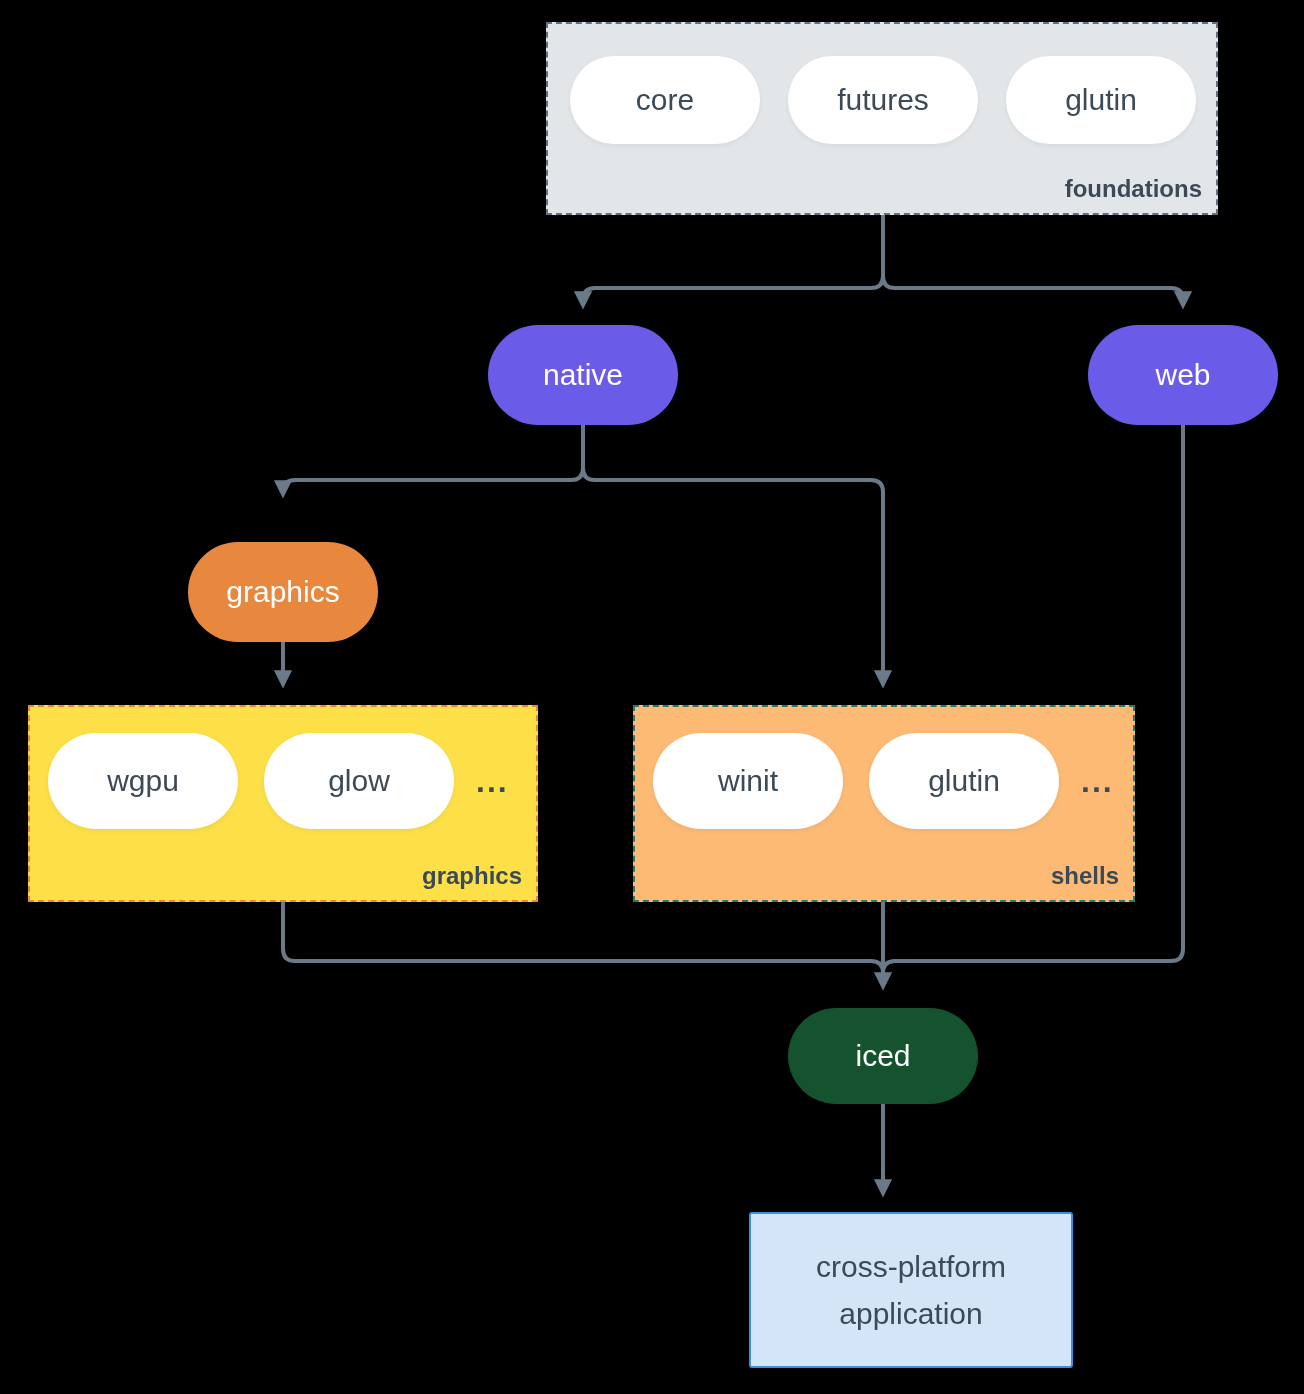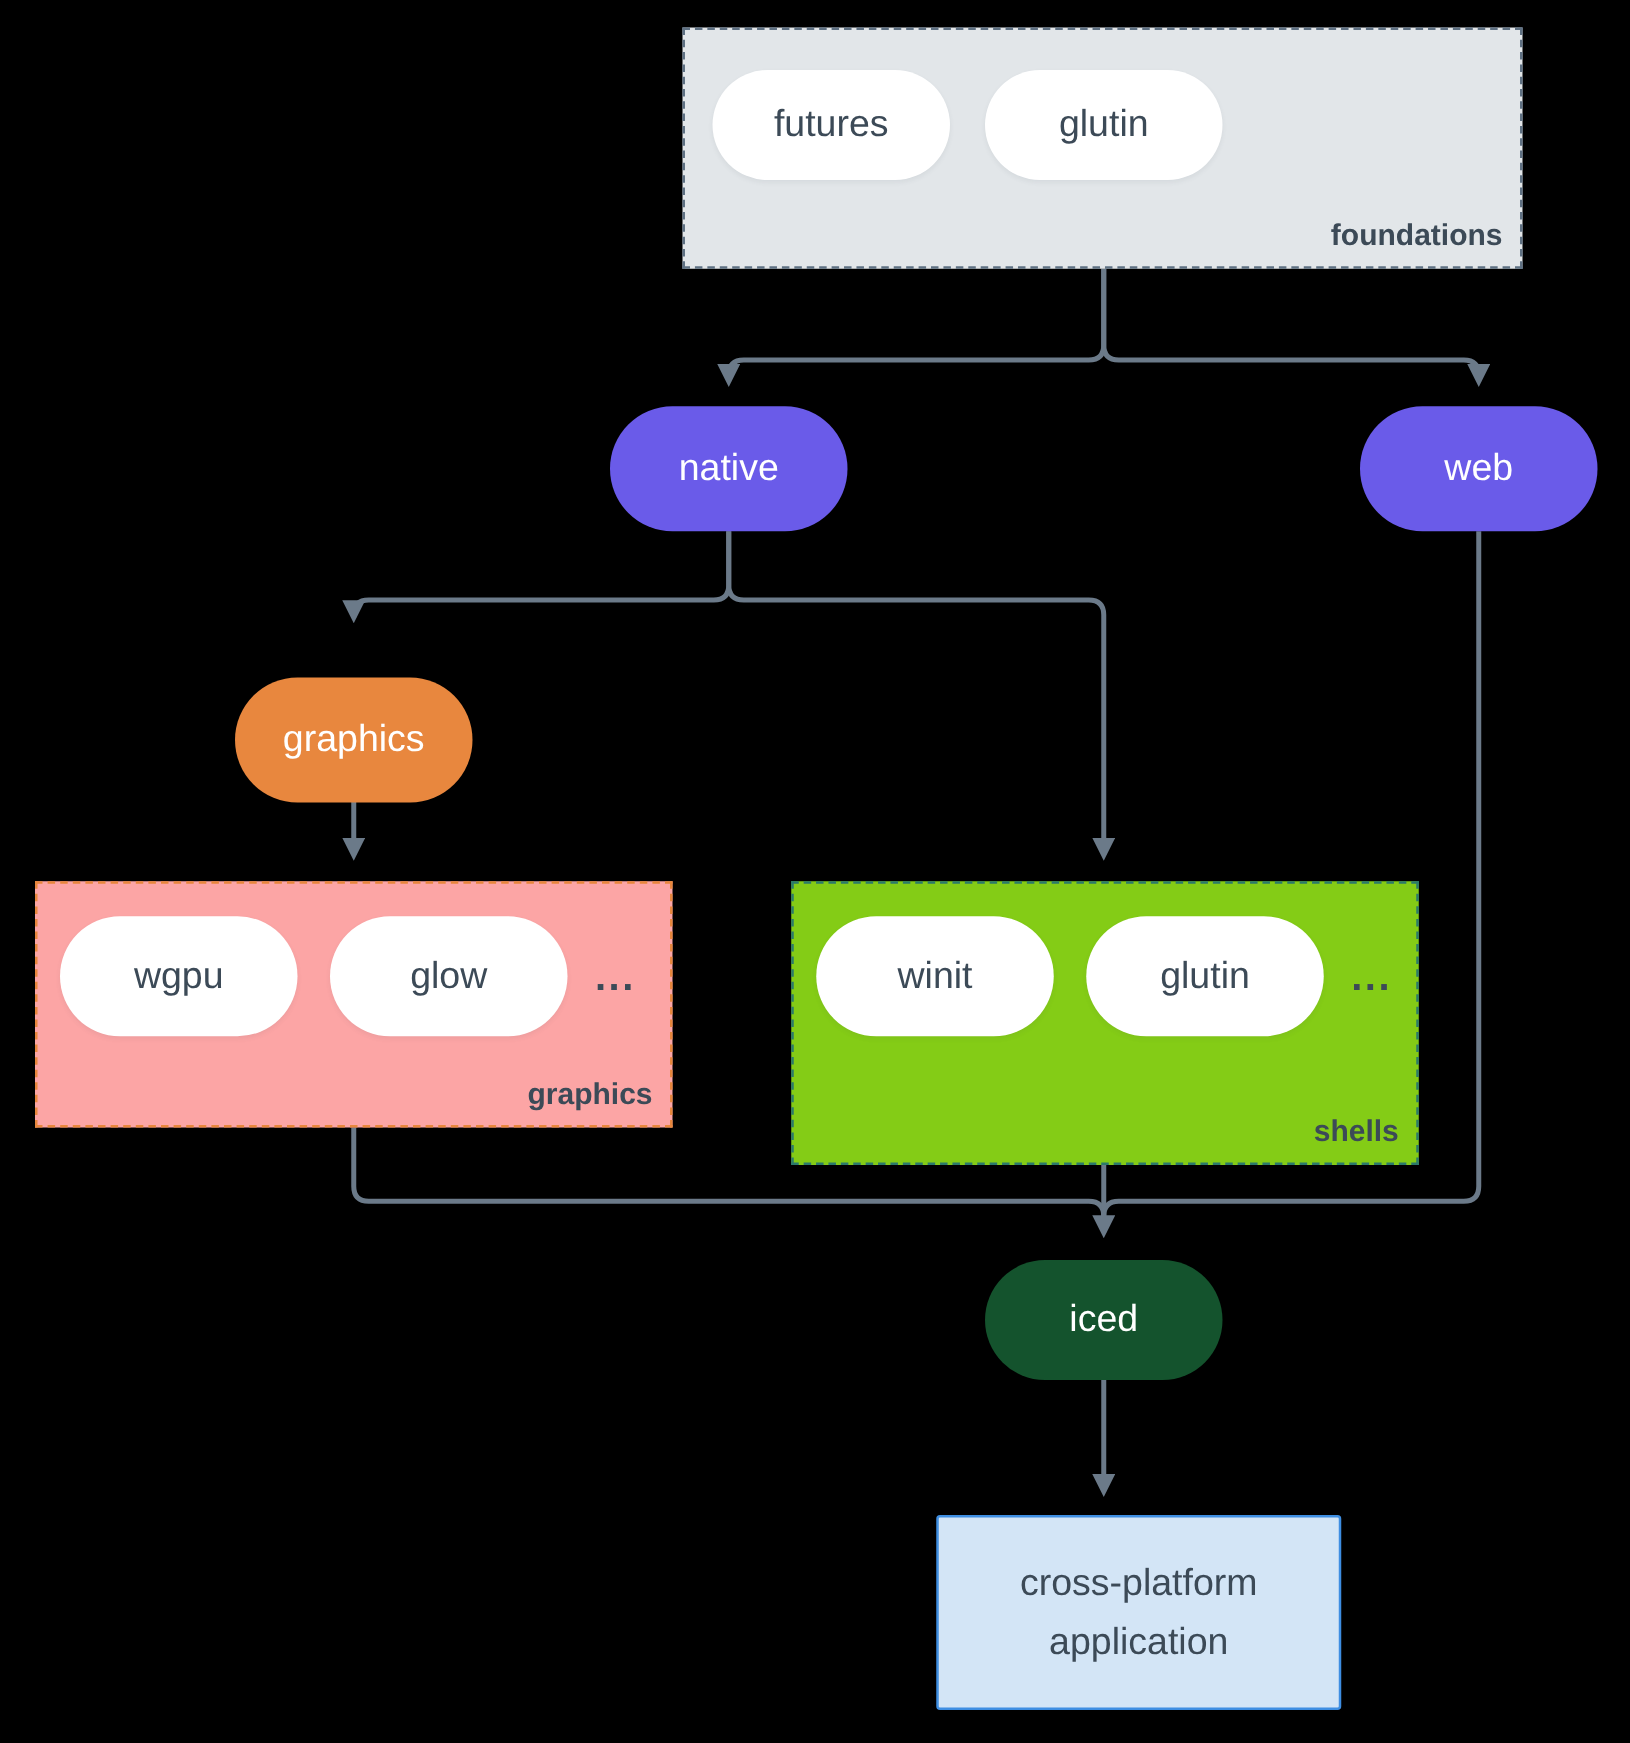--- a/index.html
+++ b/index.html
@@ -7,23 +7,23 @@
     position:relative;width:1304px;height:1394px;background:#000;overflow:hidden;
     font-family:"Liberation Sans","DejaVu Sans",sans-serif;
   }
   .edges{position:absolute;left:0;top:0;width:1304px;height:1394px;}
 
   
   .group{position:absolute;box-sizing:border-box;}
   .group-foundations{left:546px;top:22px;width:672px;height:193px;
     background:#e2e6e9;border:2px dashed #5f7183;}
   .group-renderers{left:28px;top:705px;width:510px;height:197px;
-    background:#fca5a5;border:2px dashed #e8873d;}
-  .group-shells{left:633px;top:705px;width:502px;height:227px;
-    background:#84cc16;border:2px dashed #2b7a6b;}
+    background:#fde047;border:2px dashed #e8873d;}
+  .group-shells{left:633px;top:705px;width:502px;height:197px;
+    background:#fdba74;border:2px dashed #2b7a6b;}
   .group-label{position:absolute;right:14px;bottom:10px;font-size:24px;color:#3c4a57;font-weight:bold;}
 
   
   .pill-row{position:absolute;left:22px;top:32px;display:flex;align-items:center;gap:28px;}
   .pill{background:#fff;border-radius:48px;width:190px;height:88px;
     display:flex;align-items:center;justify-content:center;
     font-size:30px;color:#3c4a57;box-shadow:0 2px 4px rgba(60,74,87,0.08);}
   .pill.tall{height:96px;}
   .ellipsis{font-size:32px;color:#3c4a57;font-weight:bold;letter-spacing:2px;margin-left:-4px;}
 
@@ -69,20 +69,21 @@
       <path d="M1183 425 V949 Q1183 961 1171 961 H895 Q883 961 883 973 V975"></path>
 
       <path d="M883 902 V986" marker-end="url(#arrow)"></path>
 
       <path d="M883 1104 V1193" marker-end="url(#arrow)"></path>
     </g>
   </svg>
 
   <div class="group group-foundations">
     <div class="pill-row">
+      <div class="pill">core</div>
       <div class="pill">futures</div>
       <div class="pill">glutin</div>
     </div>
     <div class="group-label">foundations</div>
   </div>
 
   <div class="node node-native">native</div>
 
   <div class="node node-web">web</div>
 

